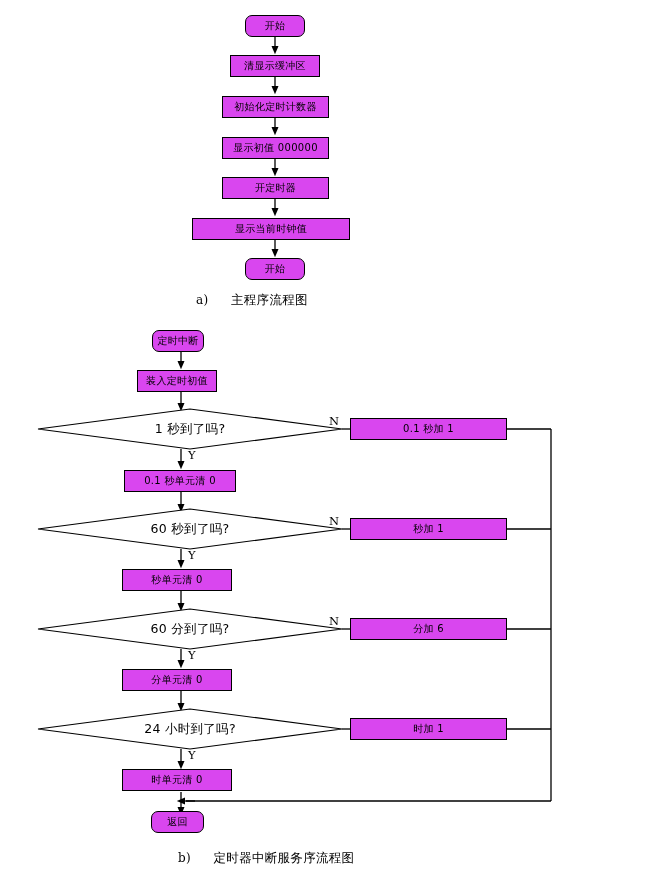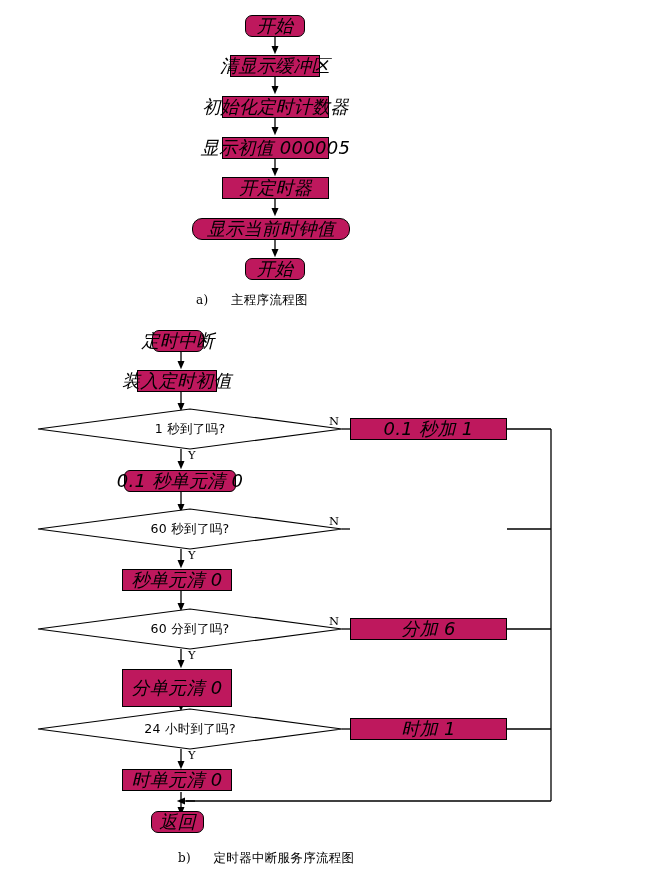--- a/index.html
+++ b/index.html
@@ -20,30 +20,29 @@
     left: 0;
     top: 0;
     width: 652px;
     height: 875px;
   }
   
   .node {
     position: absolute;
     box-sizing: border-box;
     border: 1px solid #000000;
-    background: #be185d;
+    background: #d946ef;
     display: flex;
     align-items: center;
     justify-content: center;
     text-align: center;
     line-height: 1;
     white-space: nowrap;
-    font-size: 18px;
+    font-size: 10px;
     letter-spacing: 0.3px;
-    font-style: italic;
   }
   .node.terminal {
     border-radius: 7px;
   }
   .node.process {
     border-radius: 0;
   }
   
   .decision {
     position: absolute;
@@ -151,25 +150,25 @@
       <line x1="195" y1="801" x2="181" y2="801" marker-end="url(#arrow)"></line>
     </g>
   </svg>
 
   <div class="node terminal" style="left:245px; top:15px; width:60px; height:22px;">开始</div>
 
   <div class="node process" style="left:230px; top:55px; width:90px; height:22px;">清显示缓冲区</div>
 
   <div class="node process" style="left:222px; top:96px; width:107px; height:22px;">初始化定时计数器</div>
 
-  <div class="node process" style="left:222px; top:137px; width:107px; height:22px;">显示初值 000005</div>
+  <div class="node process" style="left:222px; top:137px; width:107px; height:22px;">显示初值 000000</div>
 
   <div class="node process" style="left:222px; top:177px; width:107px; height:22px;">开定时器</div>
 
-  <div class="node process" style="left:192px; top:218px; width:158px; height:22px;border-radius:10px;">显示当前时钟值</div>
+  <div class="node process" style="left:192px; top:218px; width:158px; height:22px;">显示当前时钟值</div>
 
   <div class="node terminal" style="left:245px; top:258px; width:60px; height:22px;">开始</div>
 
   <div class="caption" style="left:196px; top:292px;">
     <span class="ckey">a)</span>
     <span style="display:inline-block;width:14px;"></span>
     <span>主程序流程图</span>
   </div>
 
   <div class="node terminal" style="left:152px; top:330px; width:52px; height:22px;">定时中断</div>
@@ -180,46 +179,47 @@
     <svg width="304" height="40" viewBox="0 0 304 40">
       <polygon points="0,20 152,0 304,20 152,40" fill="#ffffff" stroke="#000000" stroke-width="1.1"></polygon>
     </svg>
     <div class="dtext">1 秒到了吗?</div>
   </div>
   <div class="blabel" style="left:329px; top:416px;">N</div>
   <div class="blabel" style="left:188px; top:450px;">Y</div>
 
   <div class="node process" style="left:350px; top:418px; width:157px; height:22px;">0.1 秒加 1</div>
 
-  <div class="node process" style="left:124px; top:470px; width:112px; height:22px;border-radius:6px;">0.1 秒单元清 0</div>
+  <div class="node process" style="left:124px; top:470px; width:112px; height:22px;">0.1 秒单元清 0</div>
 
   <div class="decision" style="left:38px; top:509px; width:304px; height:40px;">
     <svg width="304" height="40" viewBox="0 0 304 40">
       <polygon points="0,20 152,0 304,20 152,40" fill="#ffffff" stroke="#000000" stroke-width="1.1"></polygon>
     </svg>
     <div class="dtext">60 秒到了吗?</div>
   </div>
   <div class="blabel" style="left:329px; top:516px;">N</div>
   <div class="blabel" style="left:188px; top:550px;">Y</div>
 
+  <div class="node process" style="left:350px; top:518px; width:157px; height:22px;">秒加 1</div>
 
   <div class="node process" style="left:122px; top:569px; width:110px; height:22px;">秒单元清 0</div>
 
   <div class="decision" style="left:38px; top:609px; width:304px; height:40px;">
     <svg width="304" height="40" viewBox="0 0 304 40">
       <polygon points="0,20 152,0 304,20 152,40" fill="#ffffff" stroke="#000000" stroke-width="1.1"></polygon>
     </svg>
     <div class="dtext">60 分到了吗?</div>
   </div>
   <div class="blabel" style="left:329px; top:616px;">N</div>
   <div class="blabel" style="left:188px; top:650px;">Y</div>
 
   <div class="node process" style="left:350px; top:618px; width:157px; height:22px;">分加 6</div>
 
-  <div class="node process" style="left:122px; top:669px; width:110px; height:38px;">分单元清 0</div>
+  <div class="node process" style="left:122px; top:669px; width:110px; height:22px;">分单元清 0</div>
 
   <div class="decision" style="left:38px; top:709px; width:304px; height:40px;">
     <svg width="304" height="40" viewBox="0 0 304 40">
       <polygon points="0,20 152,0 304,20 152,40" fill="#ffffff" stroke="#000000" stroke-width="1.1"></polygon>
     </svg>
     <div class="dtext">24 小时到了吗?</div>
   </div>
   <div class="blabel" style="left:188px; top:750px;">Y</div>
 
   <div class="node process" style="left:350px; top:718px; width:157px; height:22px;">时加 1</div>

